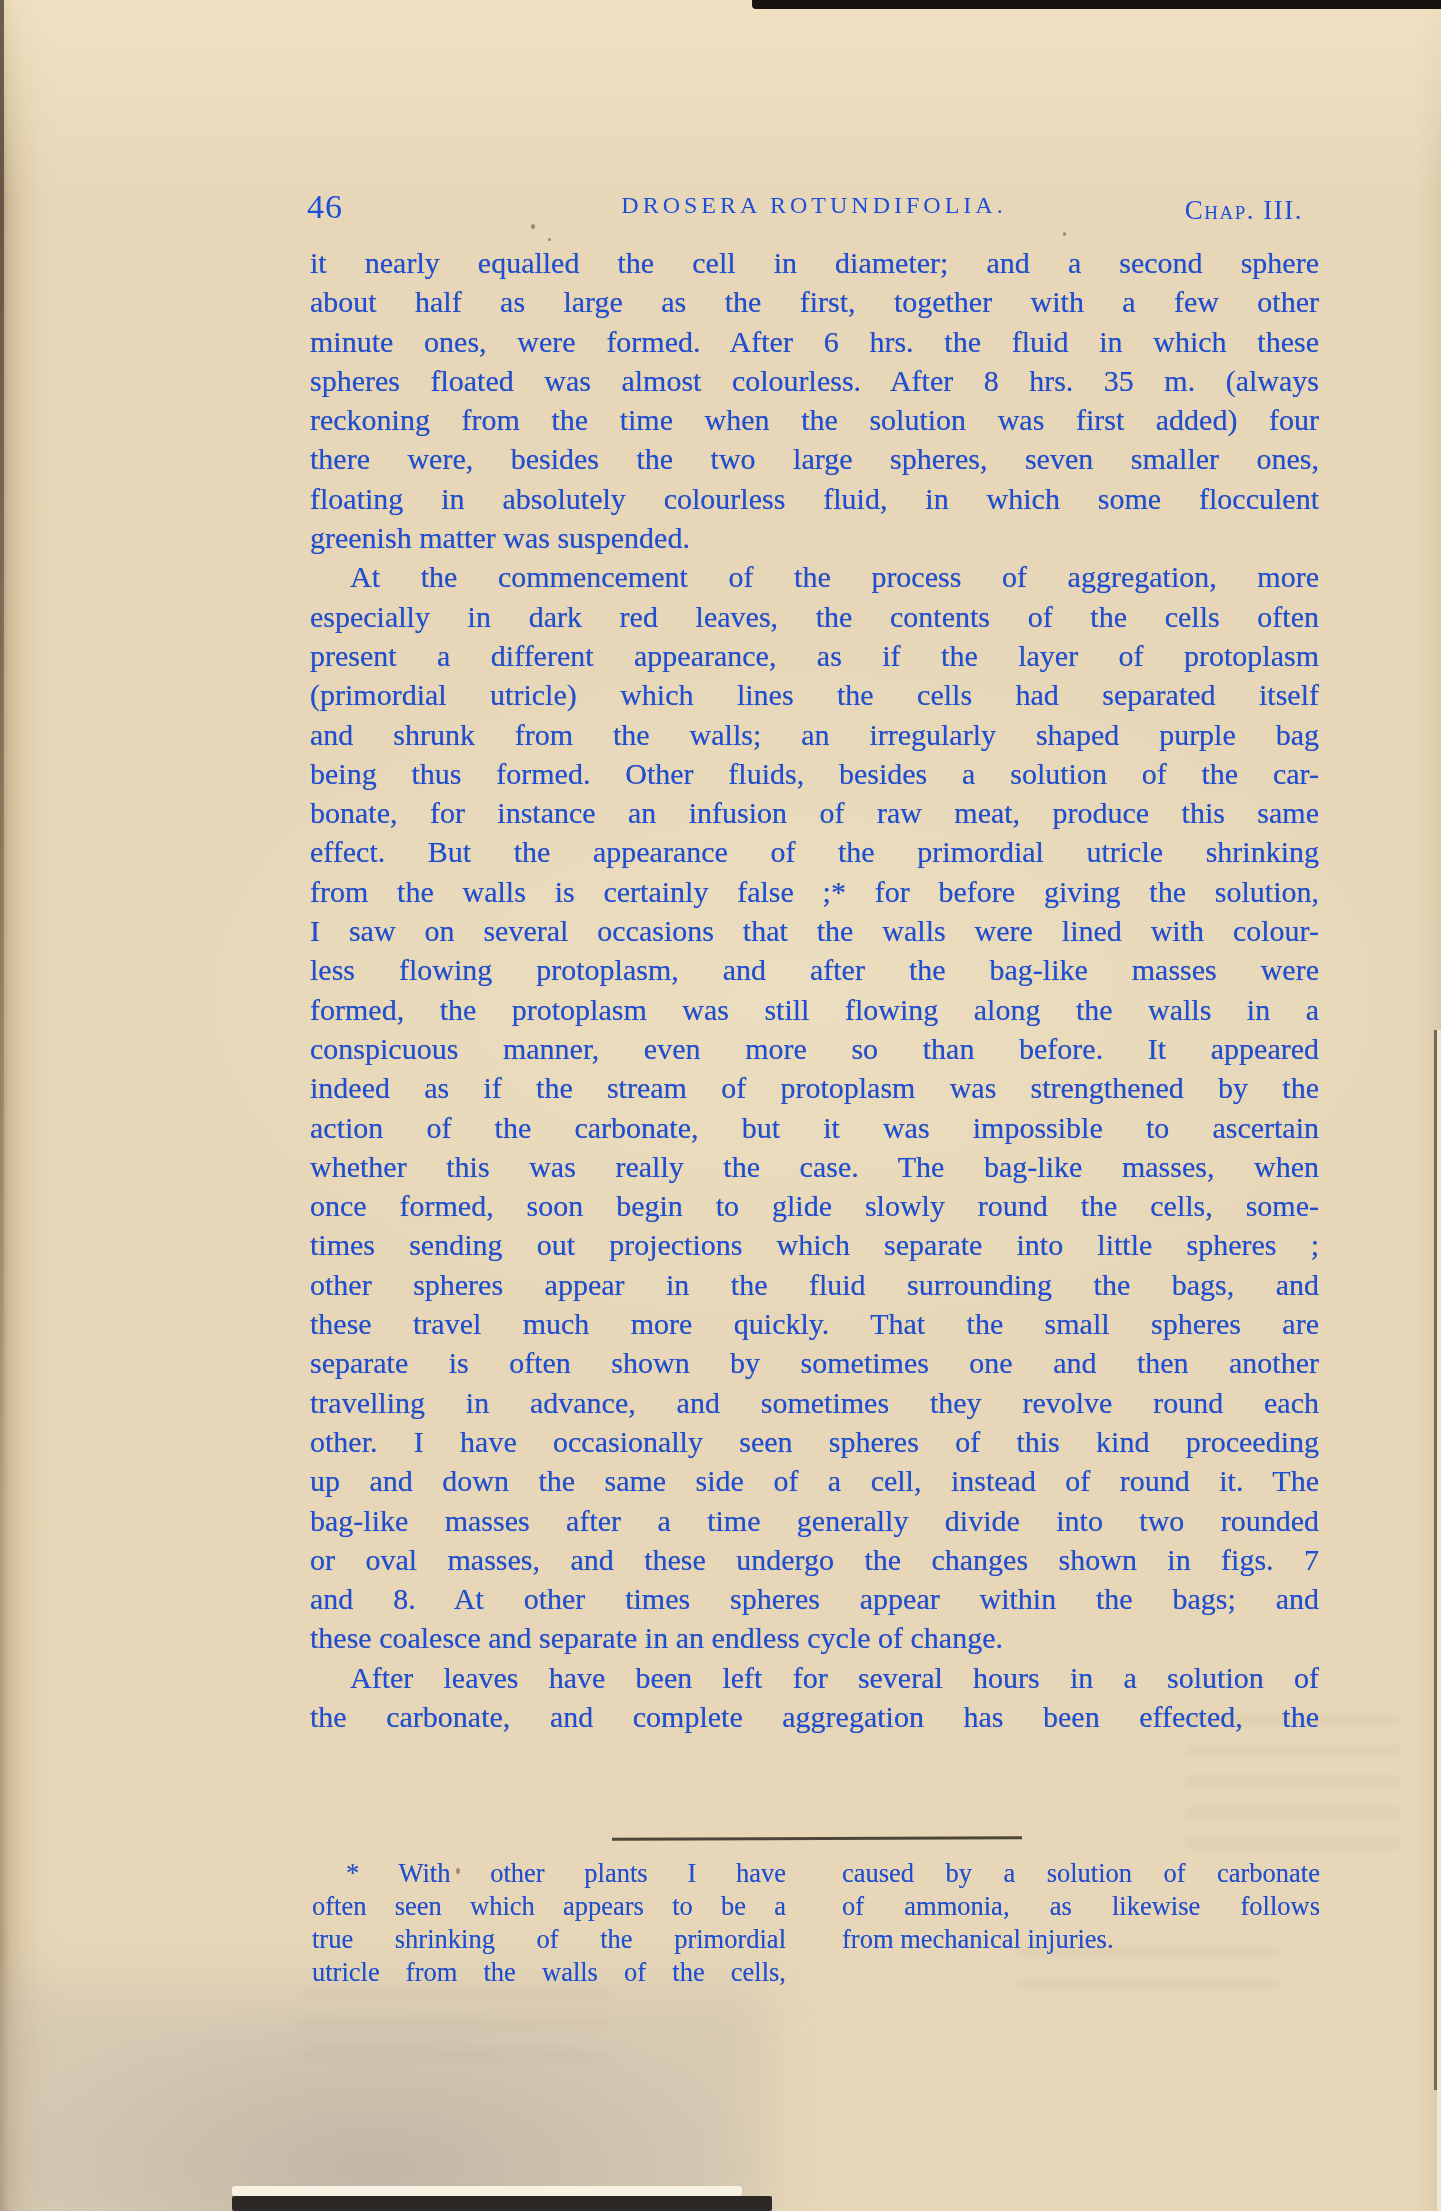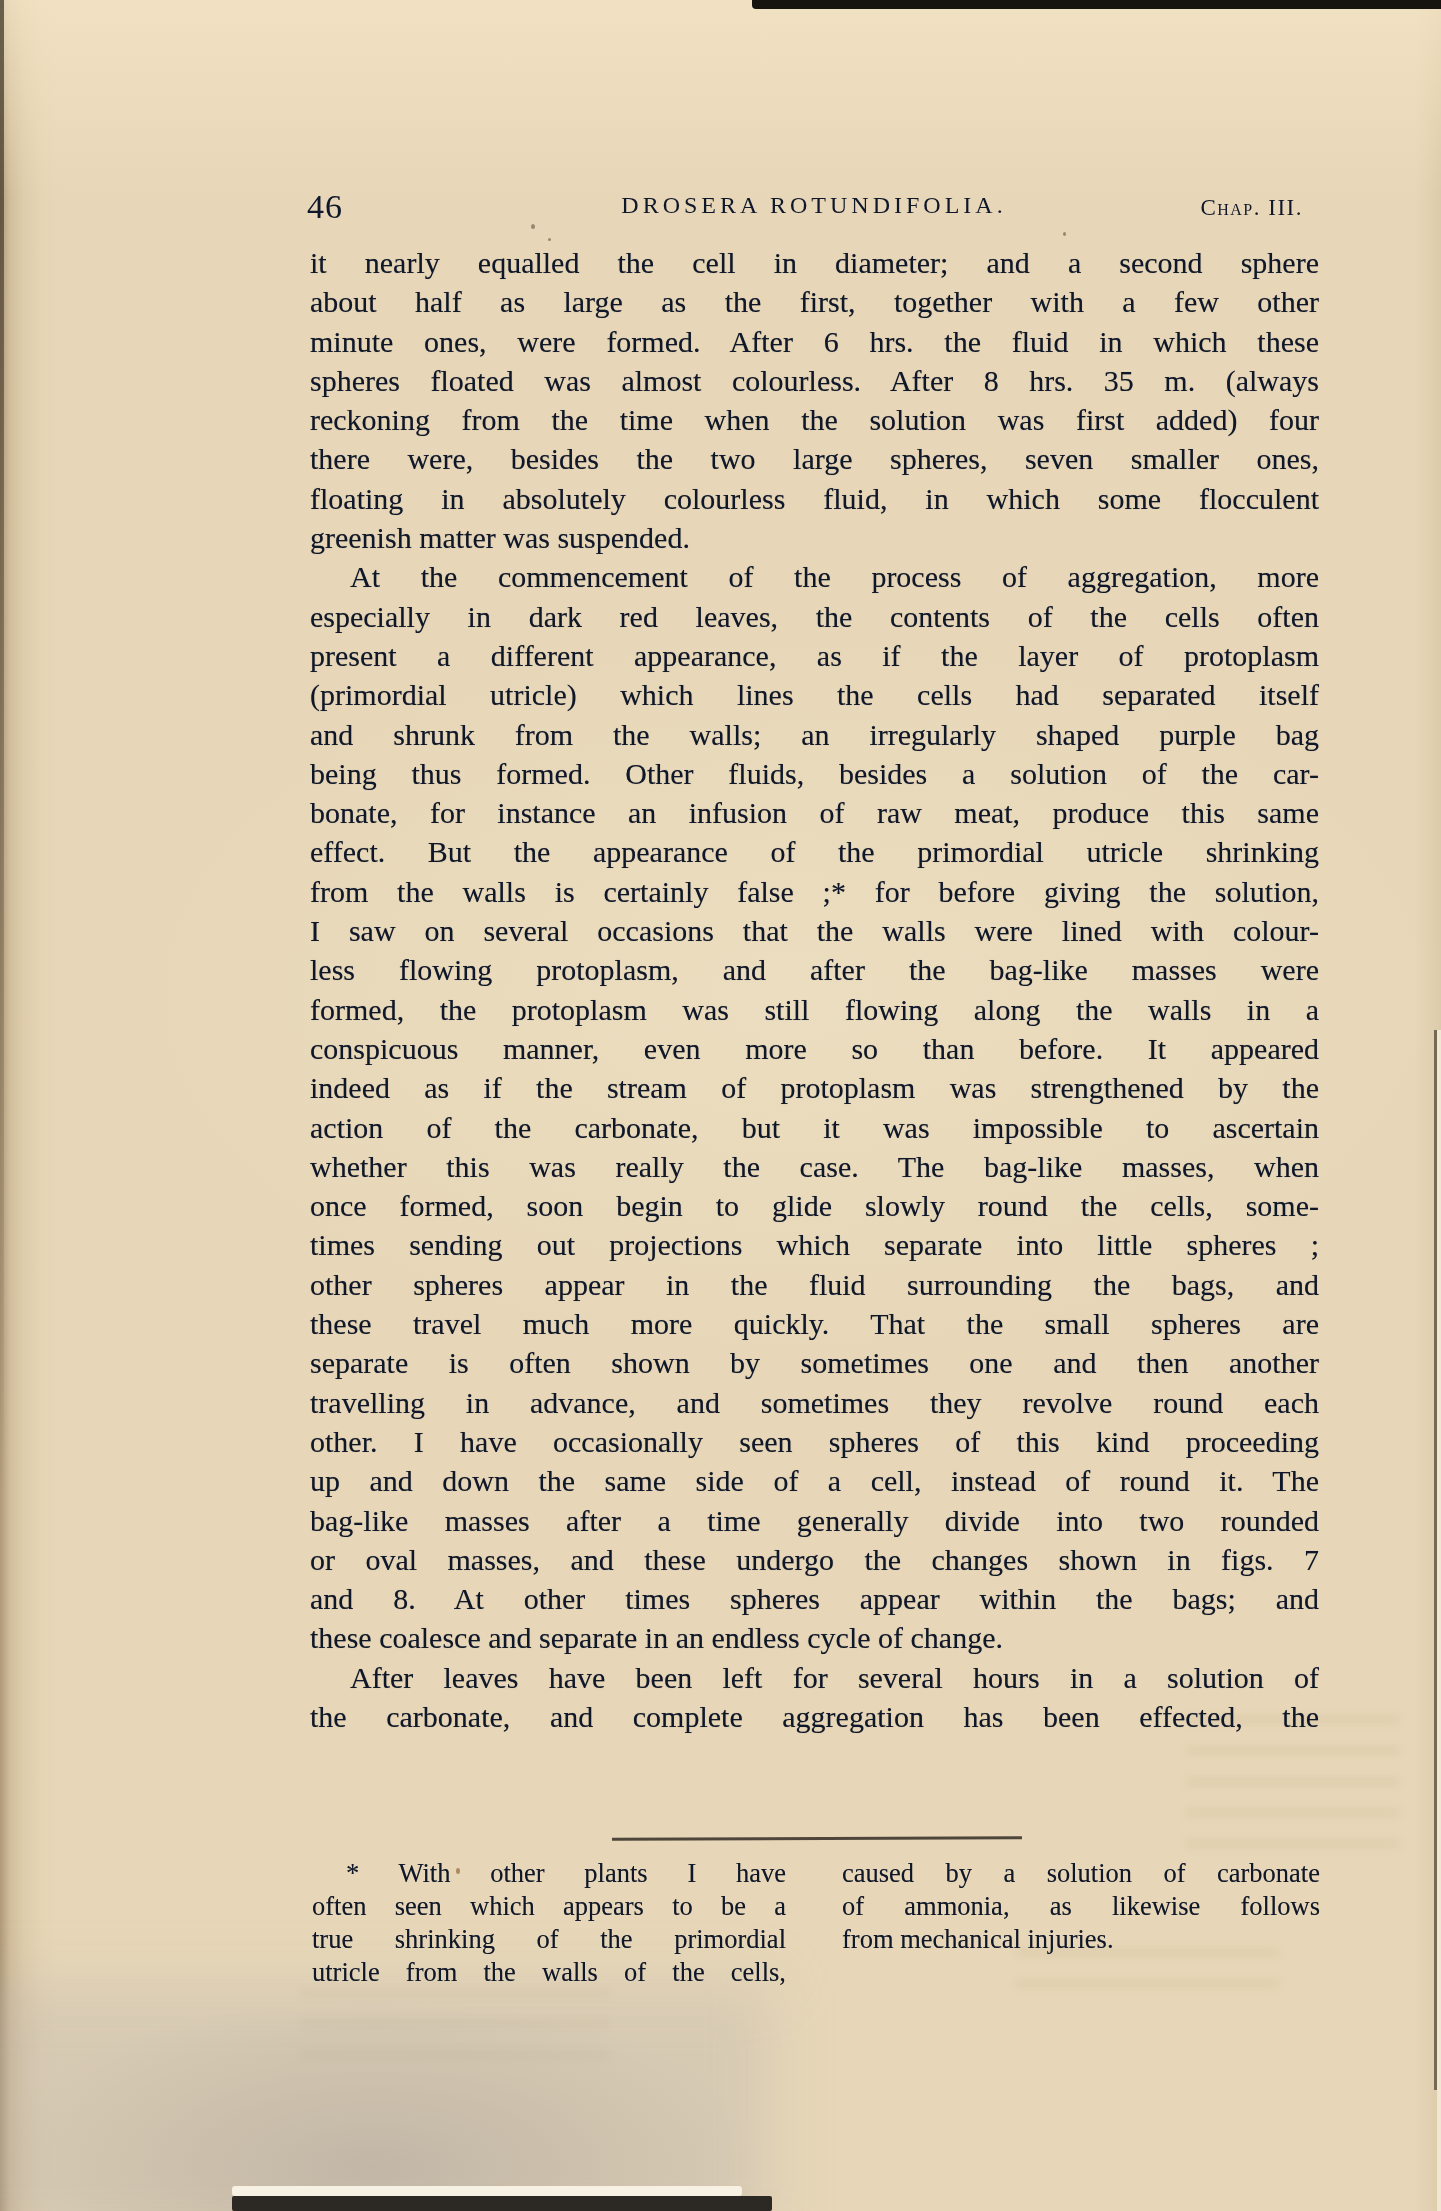--- a/index.html
+++ b/index.html
@@ -2,21 +2,21 @@
 <html><head>
 <meta charset="utf-8">
 <style>
   html,body { margin:0; padding:0; background:#555; }
   #stage {
     position:relative;
     width:1441px; height:2211px;
     overflow:hidden;
     background:#e7d7b8;
     font-family:"Liberation Serif", serif;
-    color:#0f172a;
+    color:#1d4ed8;
   }
   
   #paper-shading {
     position:absolute; inset:0; pointer-events:none;
     background:
       linear-gradient(180deg, rgba(244,229,198,0.75) 0%, rgba(244,229,198,0) 9%),
       linear-gradient(90deg, rgba(118,92,56,0.50) 0px, rgba(150,122,80,0.28) 10px, rgba(176,150,108,0.16) 24px, rgba(190,168,128,0.05) 42px, rgba(0,0,0,0) 60px),
       linear-gradient(270deg, rgba(170,148,110,0.18) 0px, rgba(0,0,0,0) 26px),
       radial-gradient(ellipse 560px 240px at 26% 98%, rgba(130,126,124,0.30), rgba(130,126,124,0) 70%),
       radial-gradient(ellipse 900px 500px at 55% 45%, rgba(255,246,222,0.20), rgba(0,0,0,0) 75%);
@@ -38,21 +38,21 @@
   #ghost-1 { left:1185px; top:1715px; width:215px; height:140px; }
   #ghost-2 { left:1015px; top:1948px; width:265px; height:44px;  }
   #ghost-3 { left:300px;  top:1988px; width:310px; height:76px; opacity:0.35; }
   #stain-1 { position:absolute; left:-70px; top:1985px; width:840px; height:260px;
              background:rgba(178,173,170,0.30); filter:blur(30px); pointer-events:none; }
 
   
   #page-number   { position:absolute; left:307px; top:188px; font-size:34px; letter-spacing:1px; }
   #running-title { position:absolute; left:310px; top:192px; width:1008px; text-align:center;
                    font-size:24px; letter-spacing:4px; }
-  #chapter-label { position:absolute; right:138px; top:195px; font-size:23px;
+  #chapter-label { position:absolute; right:138px; top:195px; font-size:27px;
                    font-variant:small-caps; letter-spacing:1.5px; }
 
   
   #body-text {
     position:absolute; left:310px; top:243px; width:1009px;
     font-size:30px; line-height:39.3px;
     text-shadow:0 0 0.7px rgba(46,42,35,0.45);
   }
   .tline { text-align:justify; text-align-last:justify; white-space:normal; }
   .tline.no-just { text-align-last:left; }

